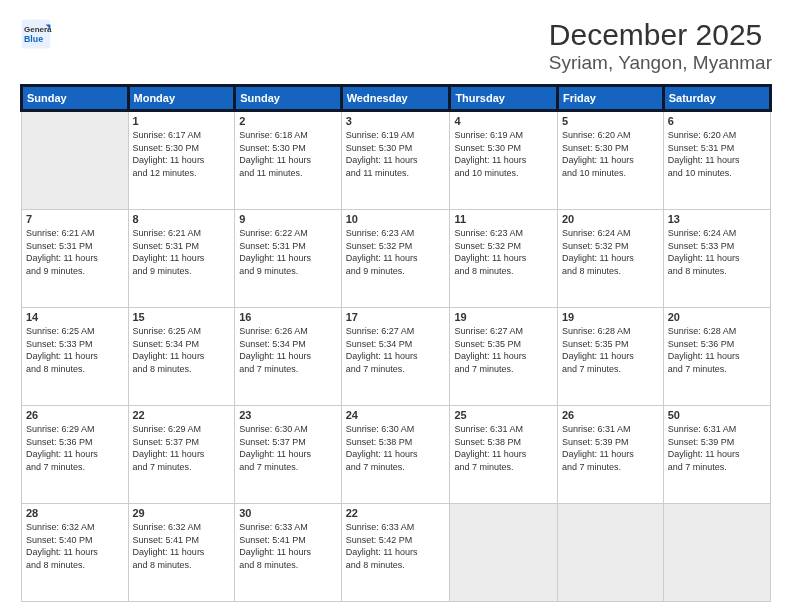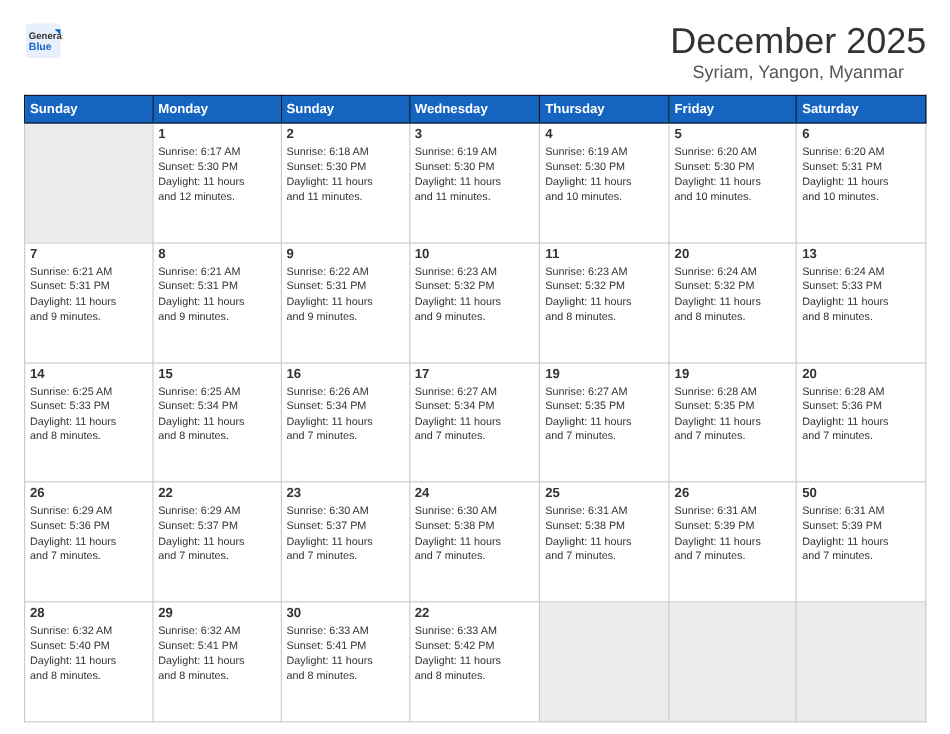--- a/index.html
+++ b/index.html
@@ -26,45 +26,45 @@
     .logo {
       display: flex;
       align-items: center;
       gap: 4px;
     }
     .logo-icon {
       width: 32px;
       height: 32px;
     }
     .title-area {
-      text-align: center;
+      text-align: left;
     }
     .month-title {
       font-size: 30px;
       font-weight: normal;
       color: #333;
     }
     .subtitle {
-      font-size: 15px;
+      font-size: 19px;
       color: #555;
     }
     .calendar {
       width: 100%;
       border-collapse: collapse;
       flex: 1;
       font-size: 10px;
     }
     .calendar thead th {
       background: #1565c0;
       color: #fff;
       padding: 5px 4px;
       text-align: left;
       font-size: 11px;
       font-weight: bold;
-      border: 1px solid #0f172a;
+      border: 3px solid #0f172a;
     }
     .calendar tbody td {
       border: 1px solid #ccc;
       vertical-align: top;
       padding: 3px 4px;
       width: 113px;
       background: #fff;
     }
     .day-num {
       font-size: 11px;

